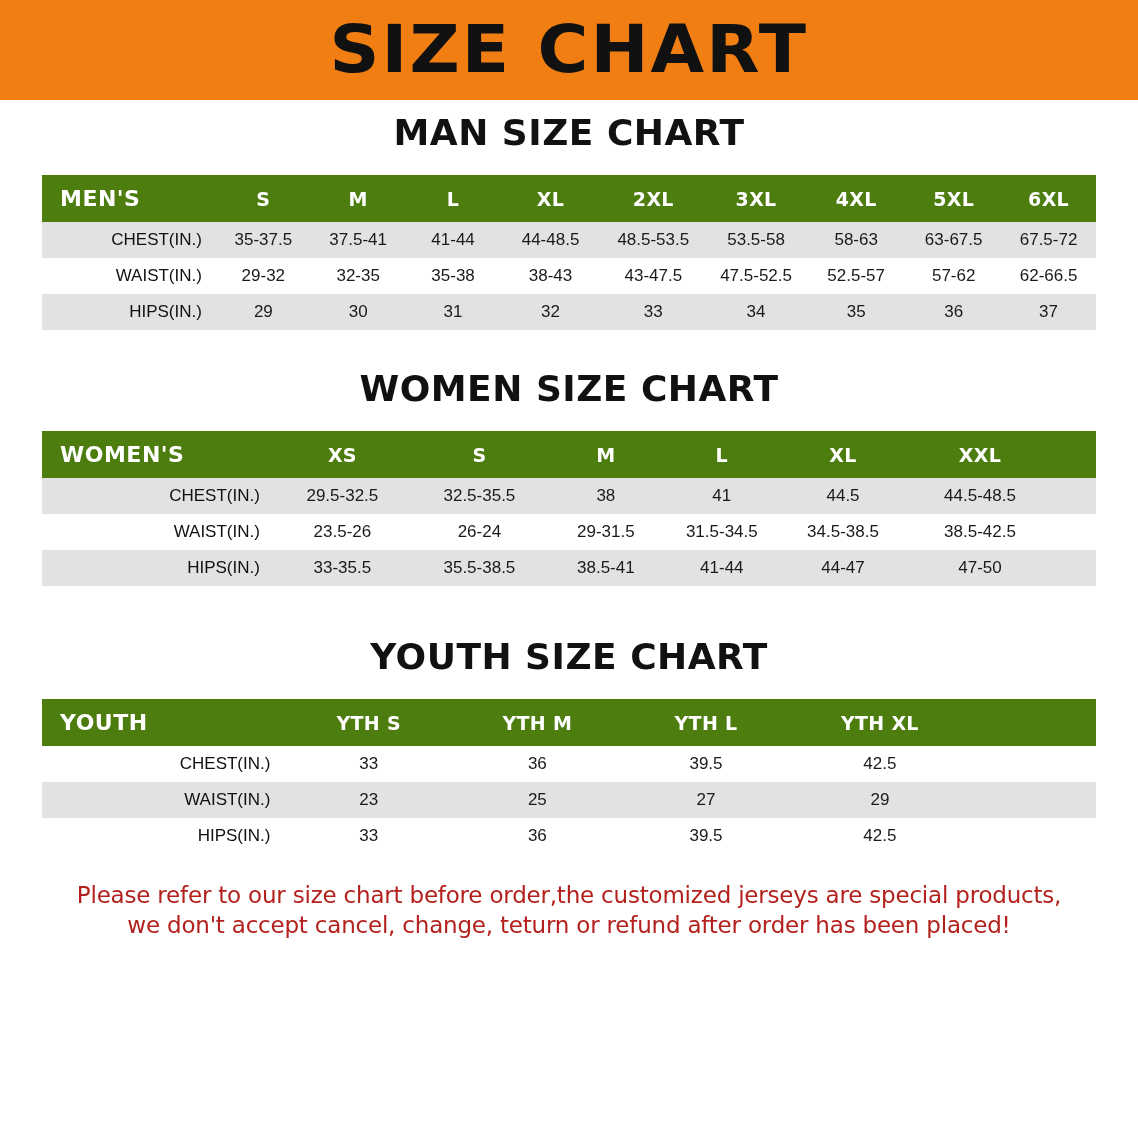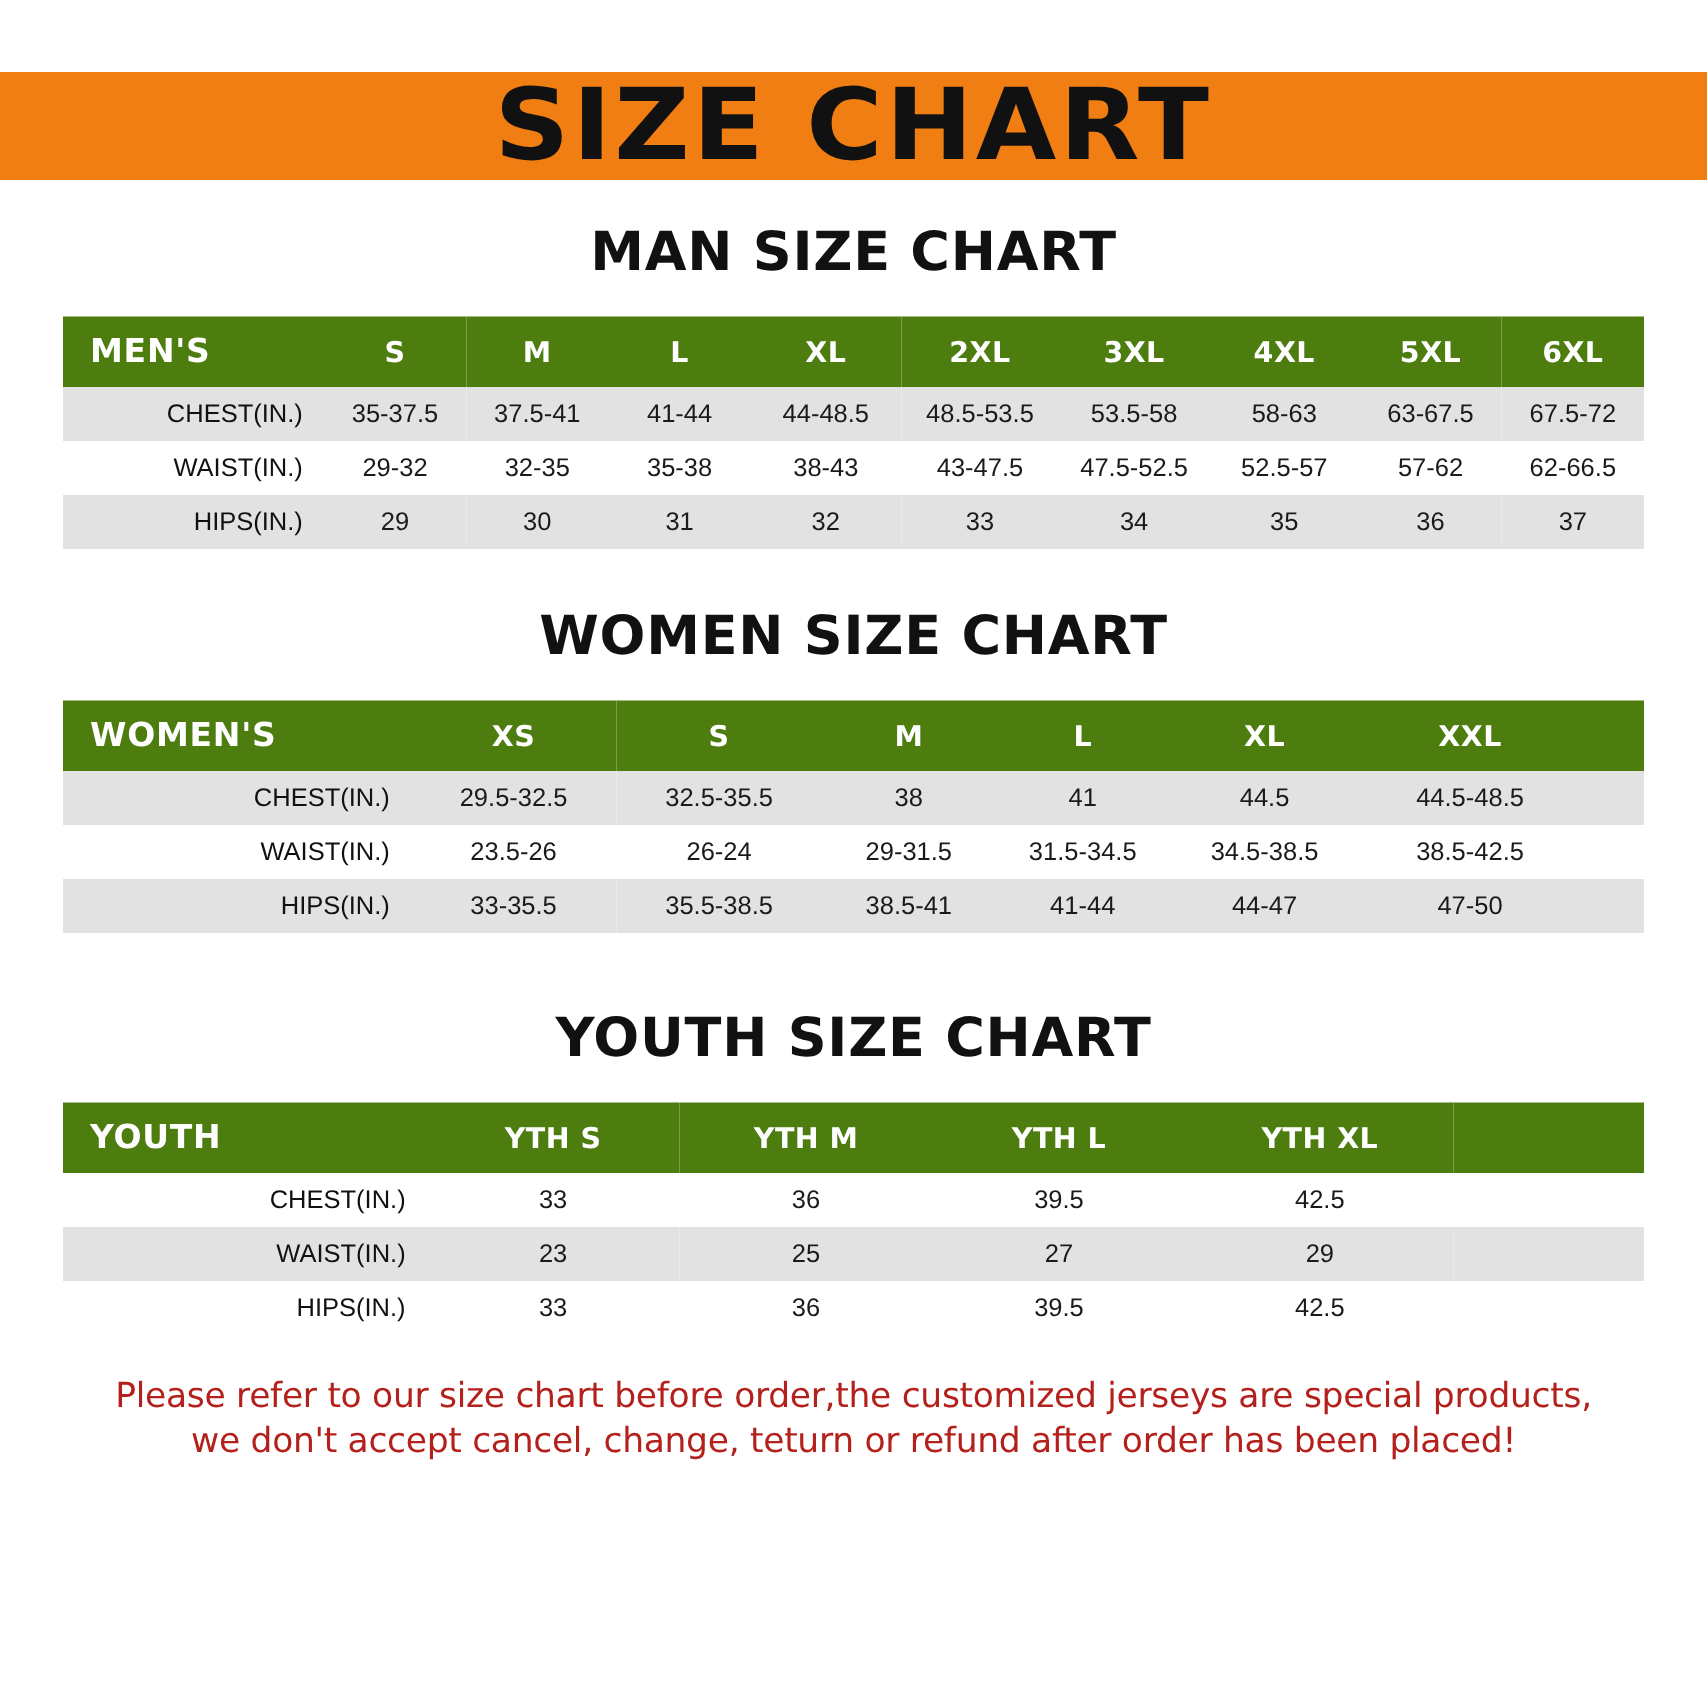--- a/index.html
+++ b/index.html
@@ -15,46 +15,45 @@
     overflow: hidden;
   }
   .page {
     position: relative;
     width: 1138px;
     height: 1132px;
     box-sizing: border-box;
   }
   
   .banner {
-    height: 72px;
+    height: 100px;
     background: #f07e13;
     display: flex;
     align-items: center;
     justify-content: center;
-    margin-top: 48px;
   }
   .banner-title {
     font-family: "DejaVu Sans", sans-serif;
     font-weight: bold;
     font-size: 66px;
     letter-spacing: 2px;
     color: #111111;
     line-height: 1;
     transform: scaleX(1.05);
   }
   
   .section-heading {
     text-align: center;
     font-family: "DejaVu Sans", sans-serif;
     font-weight: bold;
     font-size: 36px;
     letter-spacing: 0.5px;
     color: #111111;
   }
-  .h-man   { margin-top: 28px; margin-bottom: 22px; }
+  .h-man   { margin-top: 12px; margin-bottom: 22px; }
   .h-women { margin-top: 38px; margin-bottom: 22px; }
   .h-youth { margin-top: 50px; margin-bottom: 22px; }
 
   
   .table-wrap {
     margin: 0 42px;
   }
   table.size-table {
     width: 100%;
     border-collapse: collapse;

